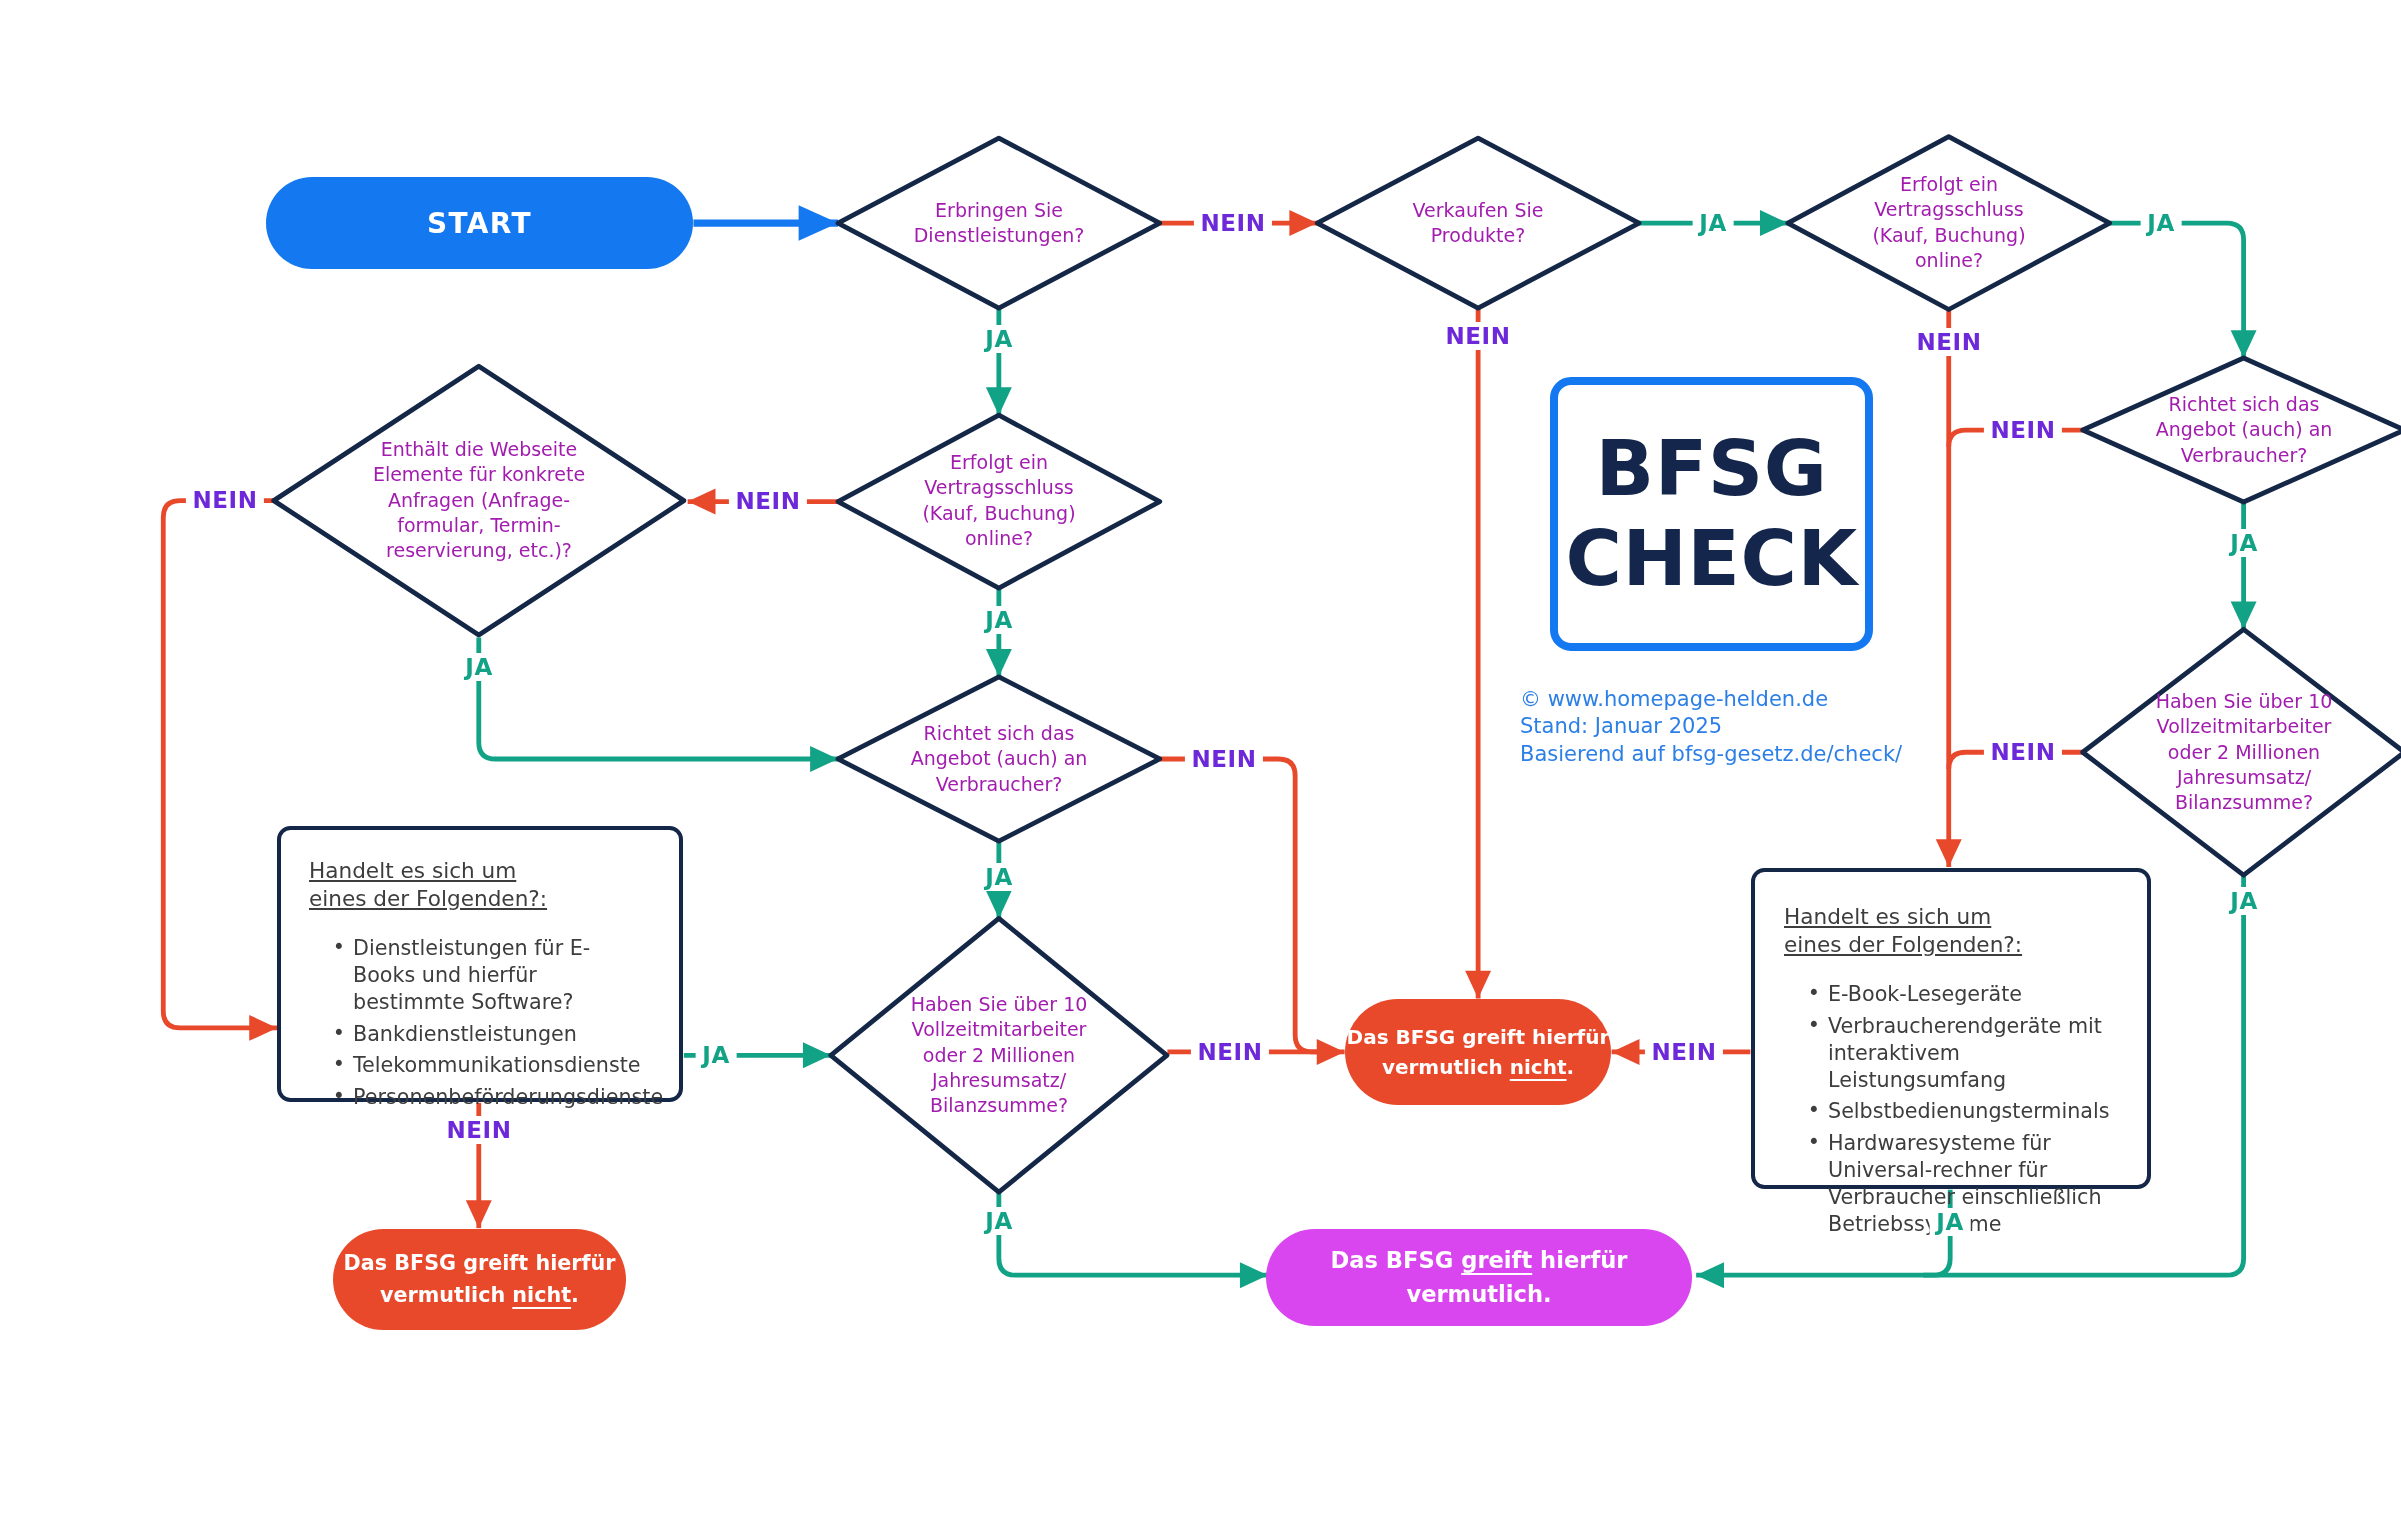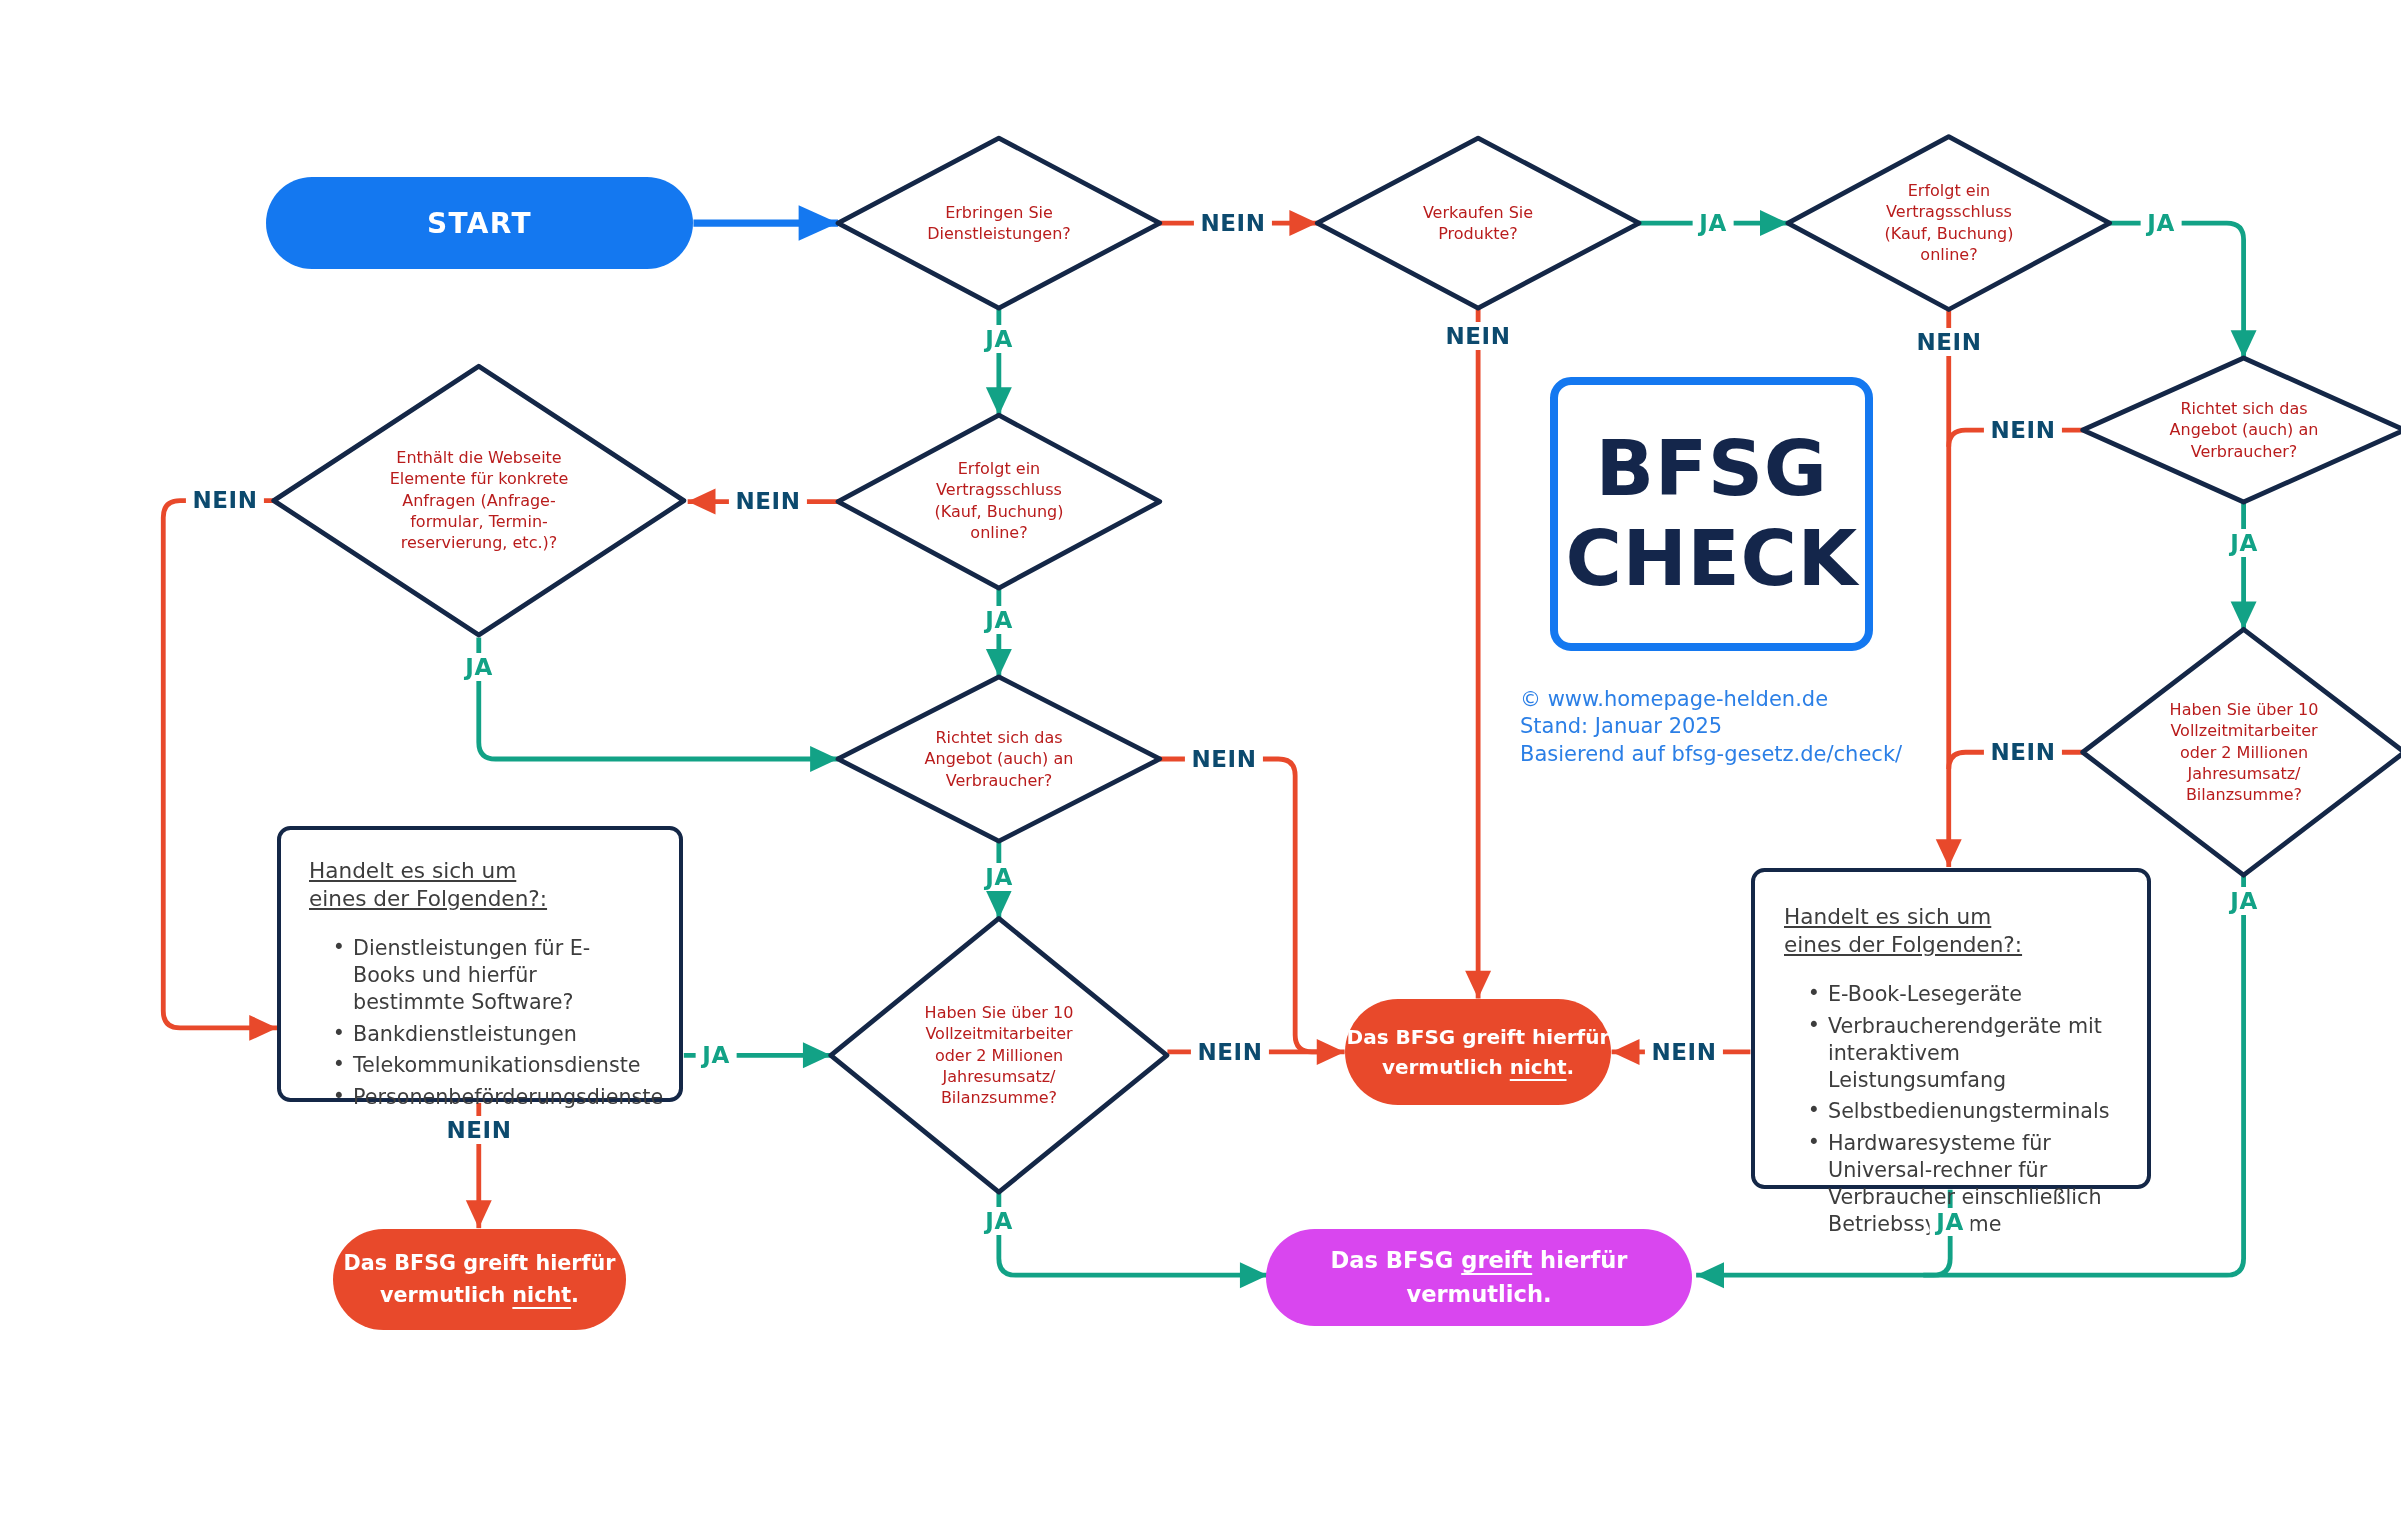--- a/index.html
+++ b/index.html
@@ -1,24 +1,24 @@
 <!DOCTYPE html>
 <html style="font-size:7.7px"><head>
 <meta charset="utf-8">
 <style>
   html,body{margin:0;padding:0;background:#ffffff;width:2525px;height:1517px;
     font-family:"DejaVu Sans","Liberation Sans",sans-serif;}
   #stage{position:relative;width:2525px;height:1517px;overflow:hidden;background:#ffffff;}
   #wires{position:absolute;left:0;top:0;}
-  .dtext{position:absolute;transform:translate(-50%,-50%);text-align:center;color:#b91c1c;
-    font-size:16px;line-height:1.33;white-space:pre-line;}
+  .dtext{position:absolute;transform:translate(-50%,-50%);text-align:center;color:#a21caf;
+    font-size:19px;line-height:1.33;white-space:pre-line;}
   .lbl{position:absolute;transform:translate(-50%,-50%);font-weight:700;font-size:23px;
     background:#ffffff;padding:1px 6.7px;letter-spacing:0.5px;}
   .lbl.yes{color:#12A286;}
-  .lbl.no{color:#0c4a6e;}
+  .lbl.no{color:#6d28d9;}
   .pill{position:absolute;box-sizing:border-box;display:flex;align-items:center;justify-content:center;
     border-radius:480px;}
   #start{left:266px;top:177px;width:427px;height:92px;background:#1478F0;color:#ffffff;
     font-weight:700;font-size:28px;letter-spacing:1.4px;}
   .result{color:#ffffff;font-weight:700;text-align:center;flex-direction:column;line-height:1.5;}
   #res-mid{left:1345px;top:999px;width:266px;height:106px;background:#E8492B;font-size:20px;}
   #res-left{left:333px;top:1229px;width:293px;height:101px;background:#E8492B;font-size:20.7px;}
   #res-green{left:1266px;top:1229px;width:426px;height:97px;background:#d946ef;font-size:22.6px;}
   .u{text-decoration:underline;text-underline-offset:4.8px;text-decoration-thickness:1.9px;margin-top:36px;}
   .infobox{position:absolute;box-sizing:border-box;background:#ffffff;border:4.8px solid #142747;

